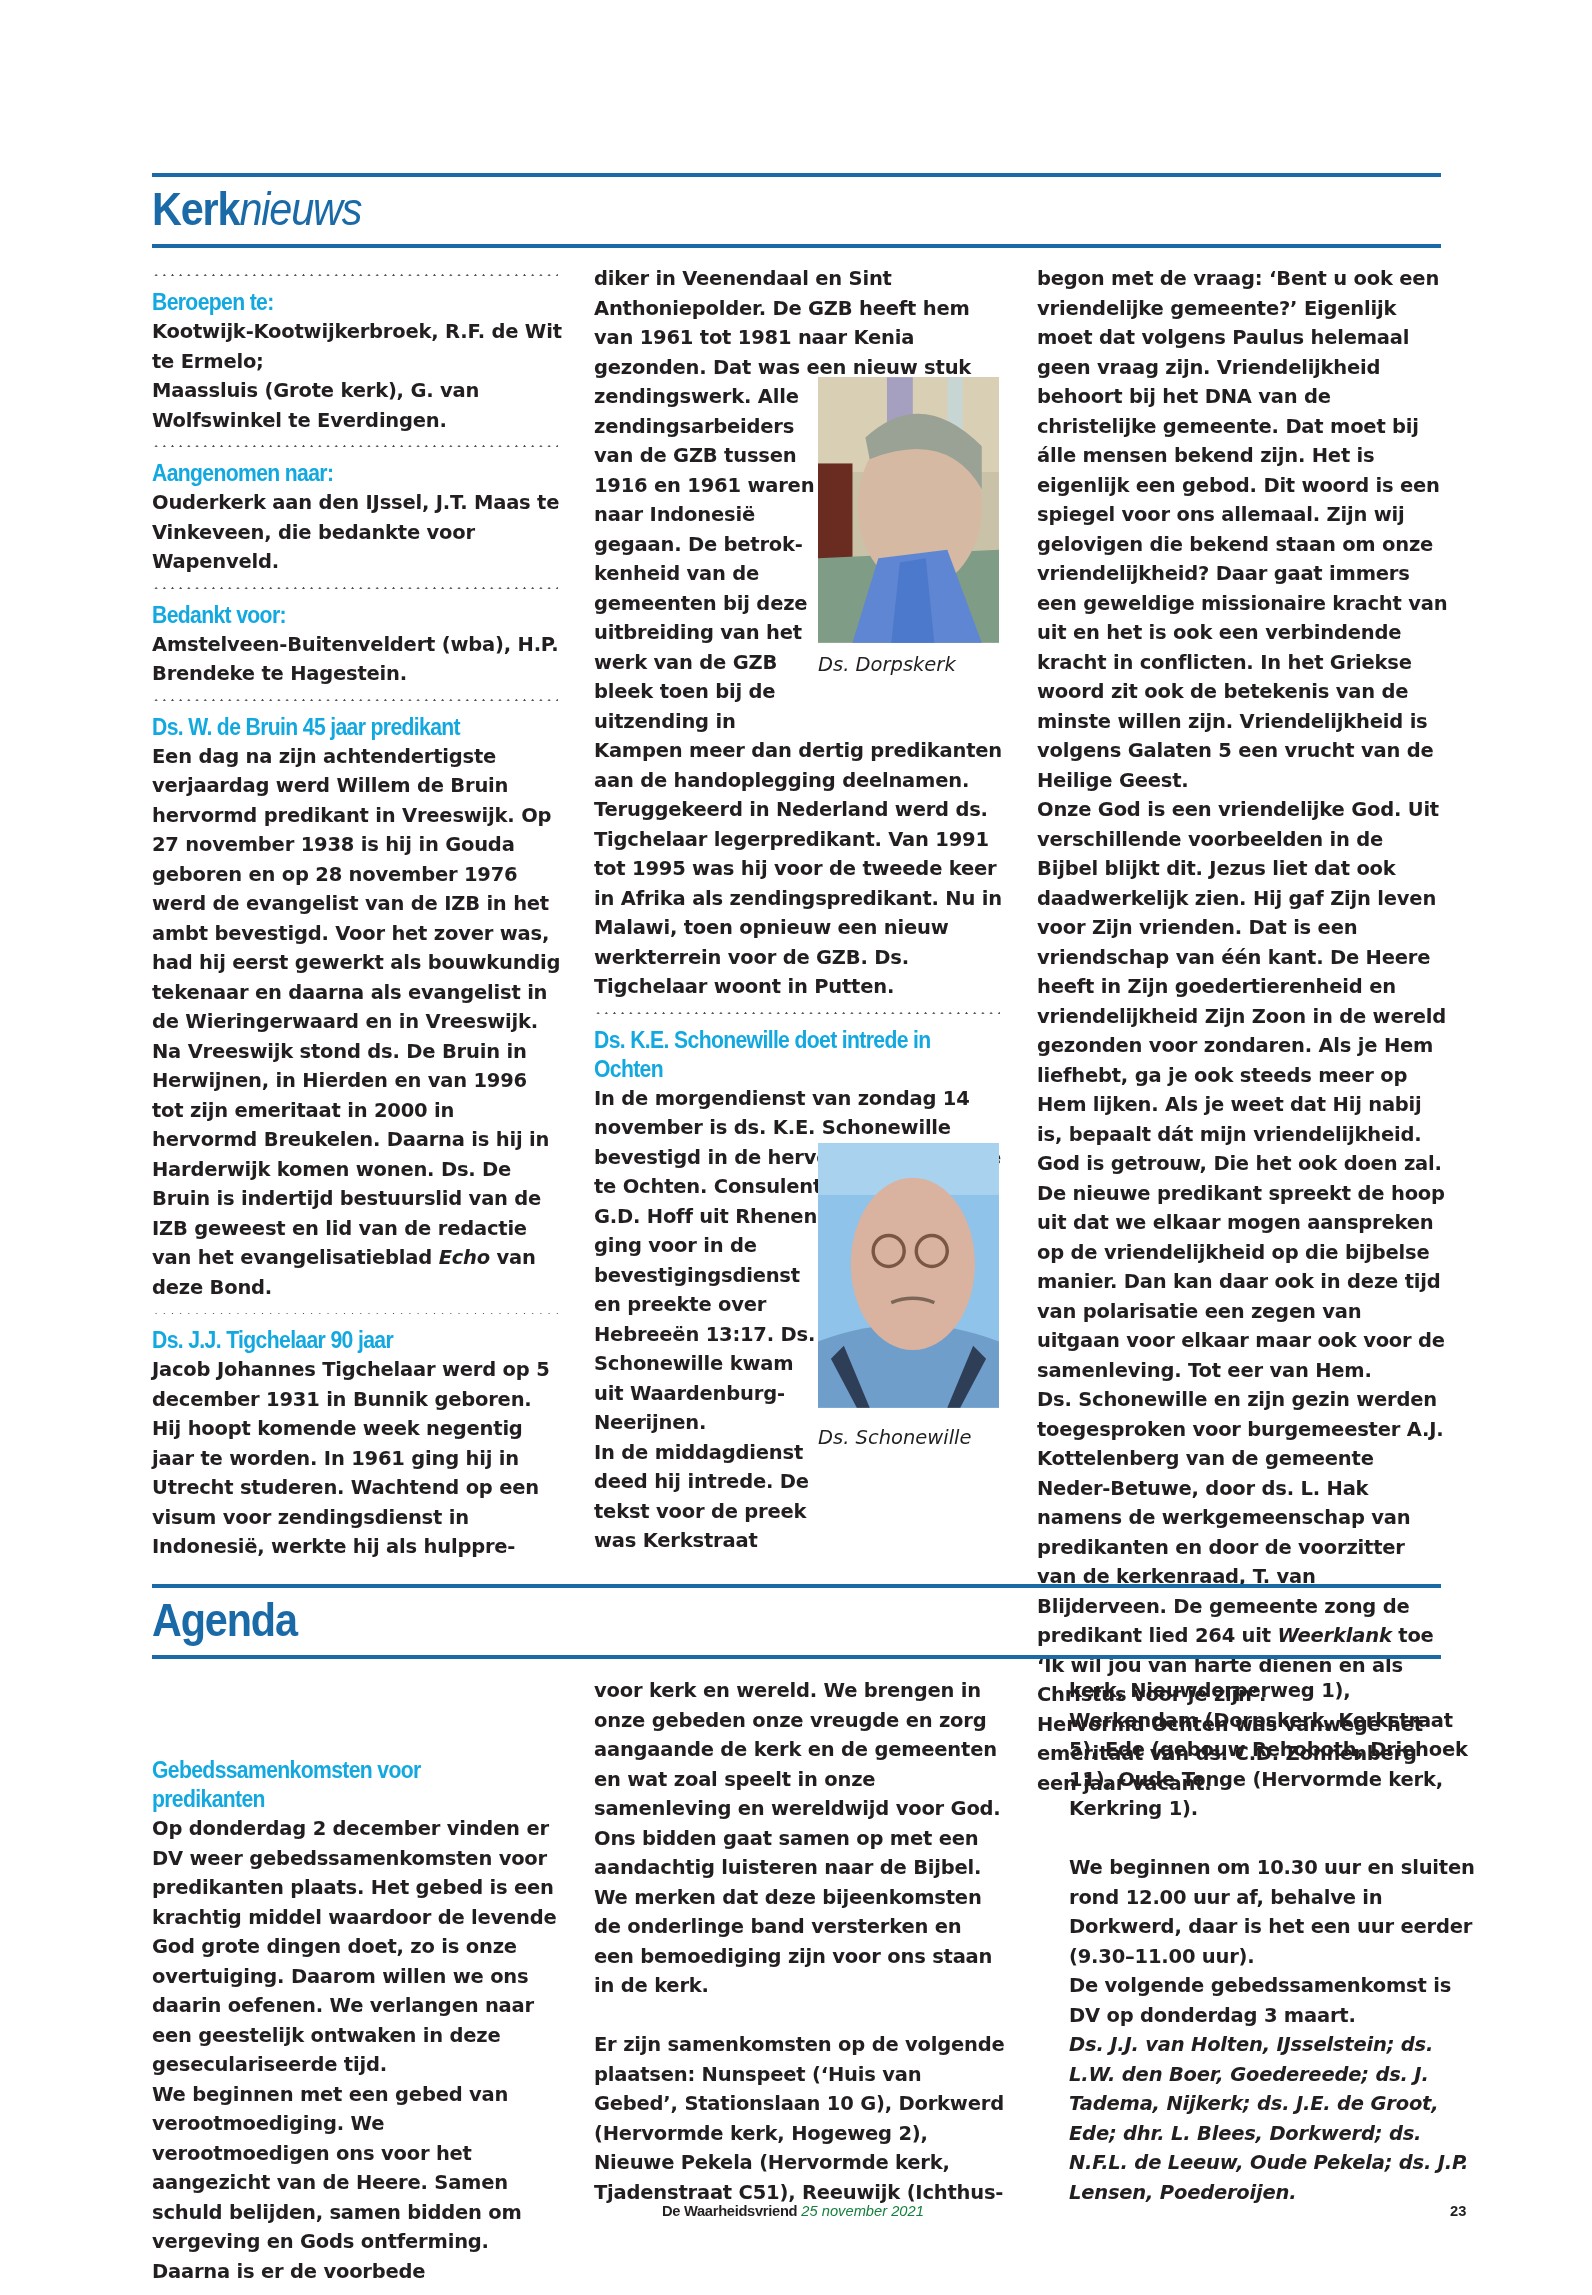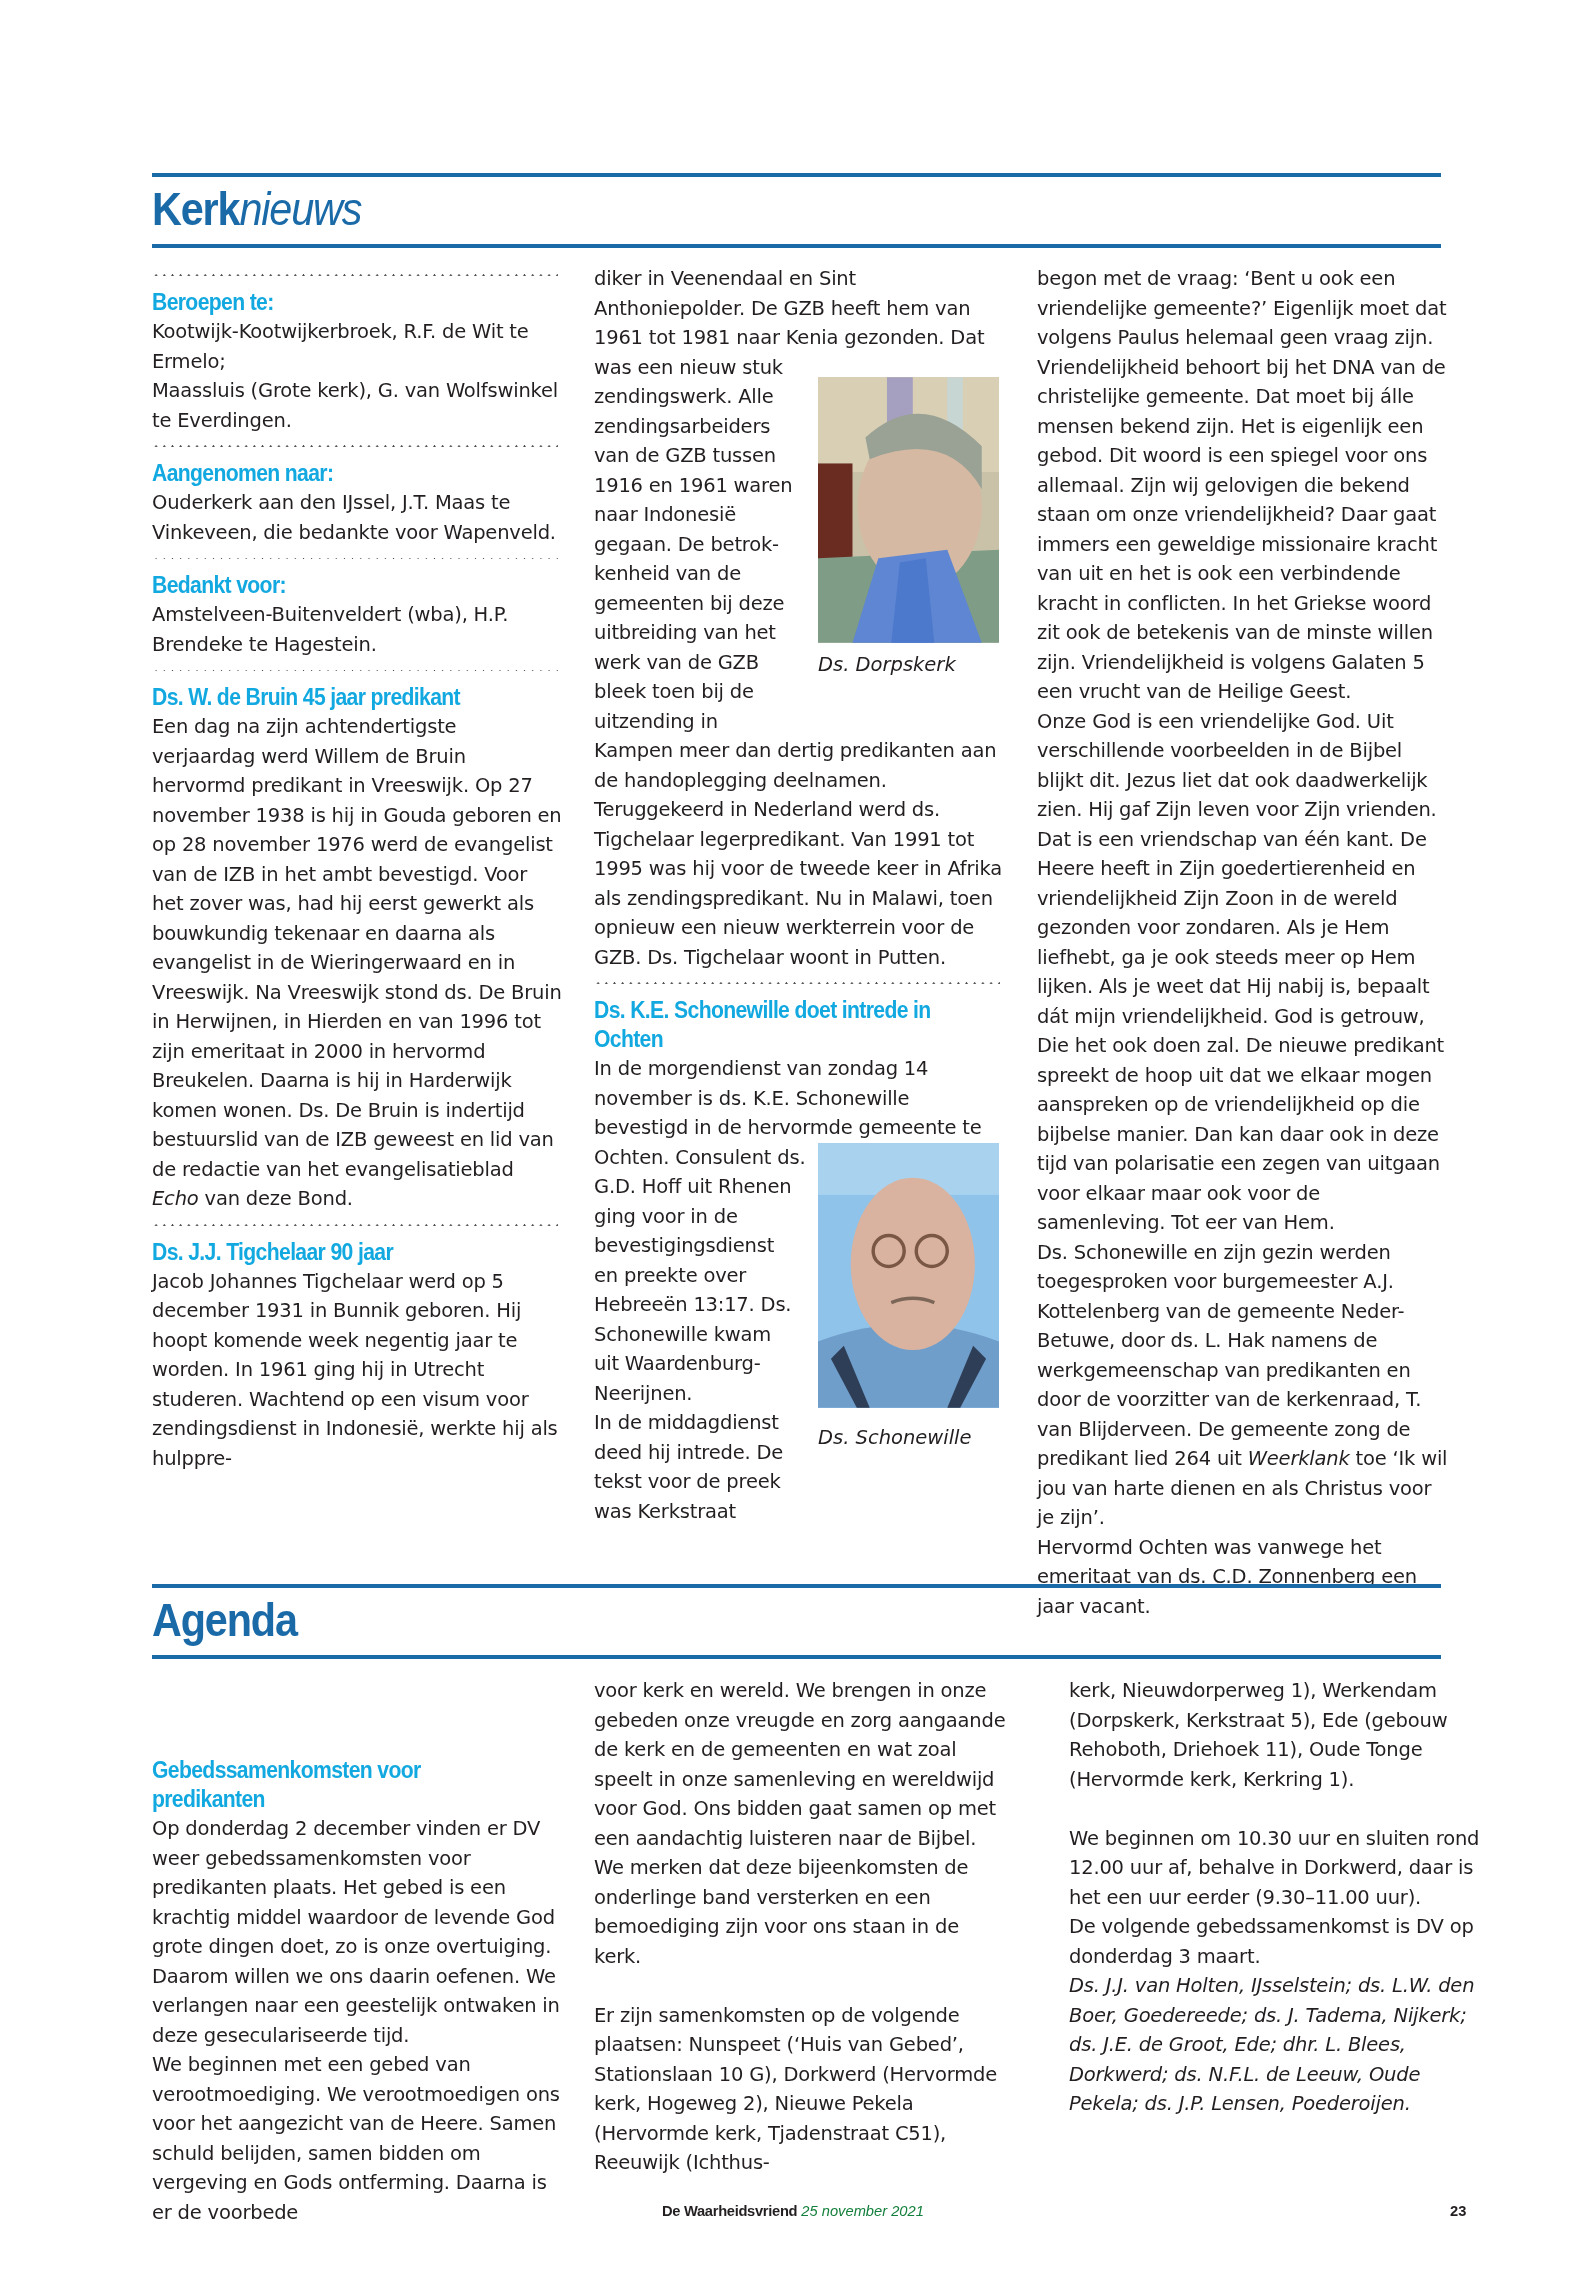--- a/index.html
+++ b/index.html
@@ -4,21 +4,21 @@
 <style>
   html, body { margin:0; padding:0; background:#ffffff; }
   body { width:1592px; height:2295px; position:relative; overflow:hidden;
          font-family:"DejaVu Sans", sans-serif; color:#231f20; }
   .rule { position:absolute; left:152px; width:1289px; height:3.5px; background:#1a6aa8; }
   .section-title { position:absolute; left:152px; margin:0; color:#1a6aa8;
          font-family:"Liberation Sans", sans-serif; font-weight:bold;
          font-size:47px; line-height:52px; letter-spacing:-1.3px; transform:scaleX(0.88); transform-origin:left; }
   .section-title em { font-weight:normal; font-style:italic; }
   .col { position:absolute; width:412px; font-size:19.5px; line-height:29.5px; letter-spacing:-0.2px; }
-  .col p { margin:0; }
+  .col p { margin:0;font-weight:bold; }
   .col .spacer { height:29.5px; }
   h3.sub { margin:0; color:#12a8e0; font-family:"Liberation Sans", sans-serif; font-weight:bold;
          font-size:23px; line-height:29px; letter-spacing:-0.7px; transform:scaleX(0.92); transform-origin:left; }
   .dots { height:1.7px; margin:10.4px 0 12px 0; width:406px;
          background-image:radial-gradient(circle, #4a4a4a 0.9px, transparent 1.2px);
          background-size:8.2px 2.6px; background-repeat:repeat-x; }
   .photo { position:absolute; width:181px; overflow:hidden; }
   .caption { position:absolute; font-style:italic; font-size:19.5px; line-height:24px; }
   .float-text p { margin:0; }
   .footer { position:absolute; top:2203px; left:662px; font-family:"Liberation Sans", sans-serif; font-size:14.7px; }

